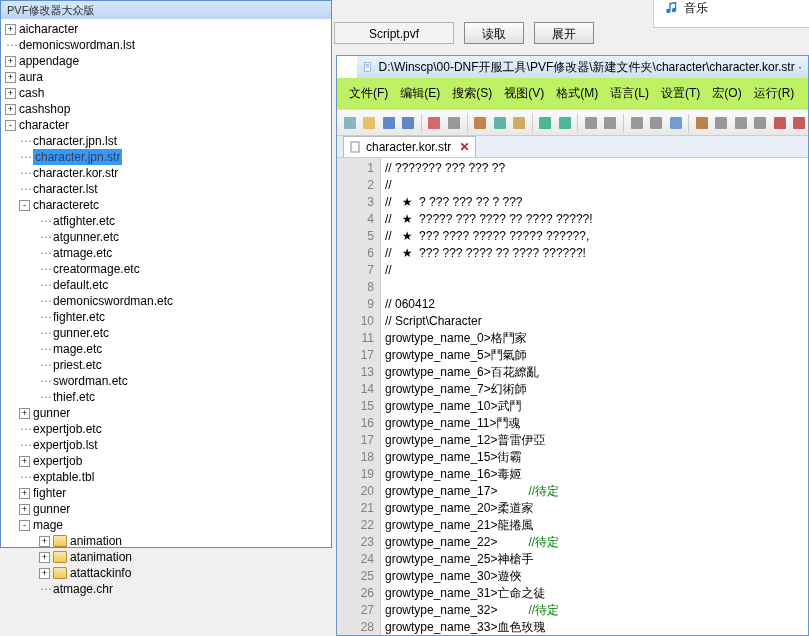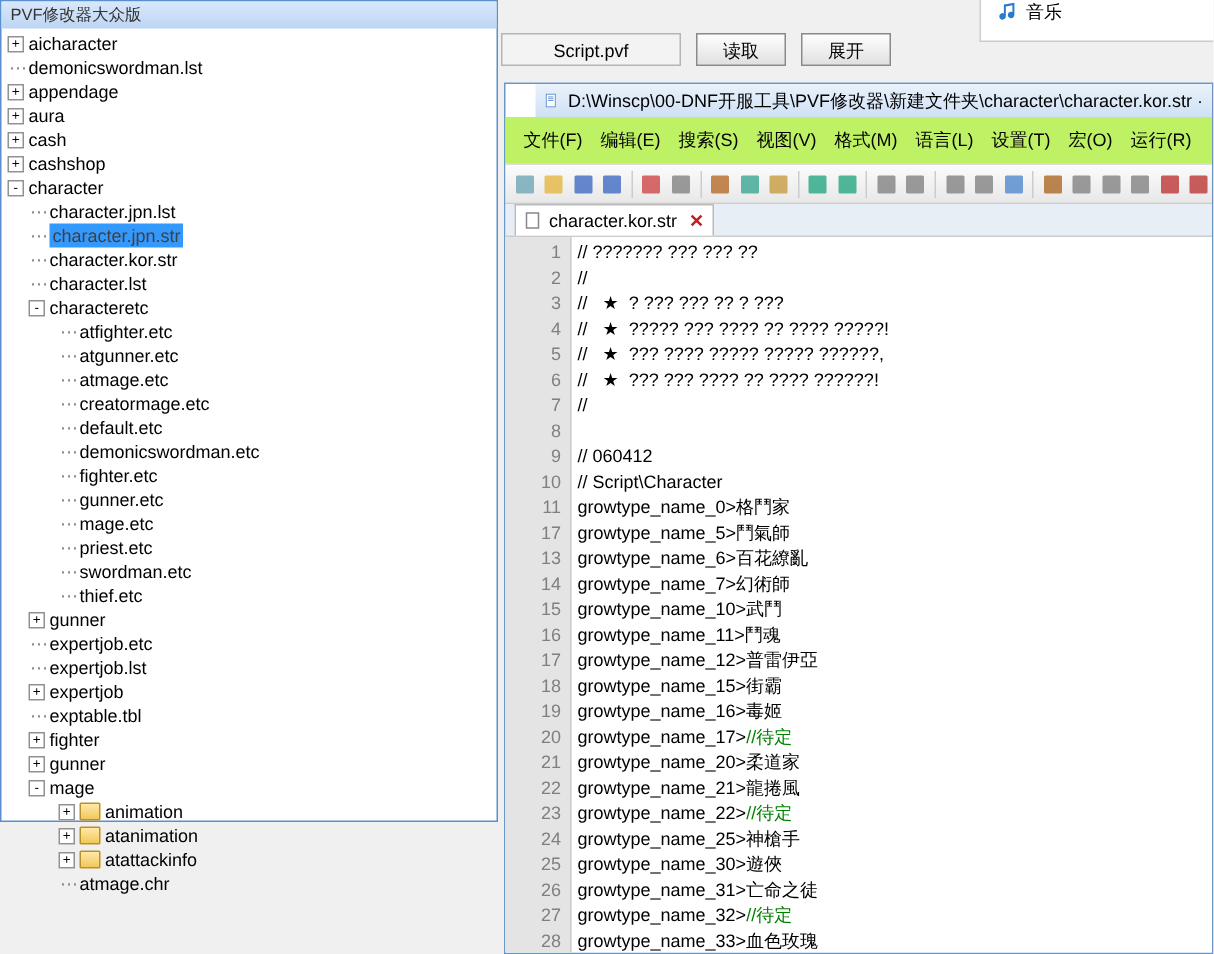--- a/index.html
+++ b/index.html
@@ -33,21 +33,21 @@
 .sep { width:1px; height:18px; background:#ccc; margin:0 2px; }
 .doc-tab { height:22px; background:#e8eef6; border-bottom:1px solid #ccc; display:flex; align-items:center; padding-left:6px; }
 .doc-tab-inner { background:#fff; border:1px solid #bbb; border-bottom:none; height:21px; display:flex; align-items:center; padding:0 6px; gap:4px; font-family:Consolas,monospace; }
 .close-x { color:#c02020; font-weight:bold; padding-left:4px; }
 .code-area { flex:1; display:flex; overflow:hidden; font-family:Consolas,monospace; background:#fff; }
 .gutter { width:44px; background:#e4e4e4; color:#808080; text-align:right; padding:2px 6px 2px 2px; border-right:1px solid #ccc; }
 .gutter div { height:17px; line-height:17px; }
 .code { flex:1; padding:2px 4px; }
 .code div { height:17px; line-height:17px; white-space:pre; color:#000; }
 .cm { color:#008000; }
-.pending { color:#008000; }
+.pending { color:#008000;margin-left:31px; }
 </style>
 </head>
 <body>
 
 <div class="top-right-tab">
   <svg class="music-icon" viewBox="0 0 16 16">
       <path fill="#2a7ad0" d="M6 2v8.2a2.5 2.5 0 1 0 1.5 2.3V5l5-1v5.2a2.5 2.5 0 1 0 1.5 2.3V2l-8 1.5z"></path>
     </svg>
   <span>音乐</span>
 </div>

